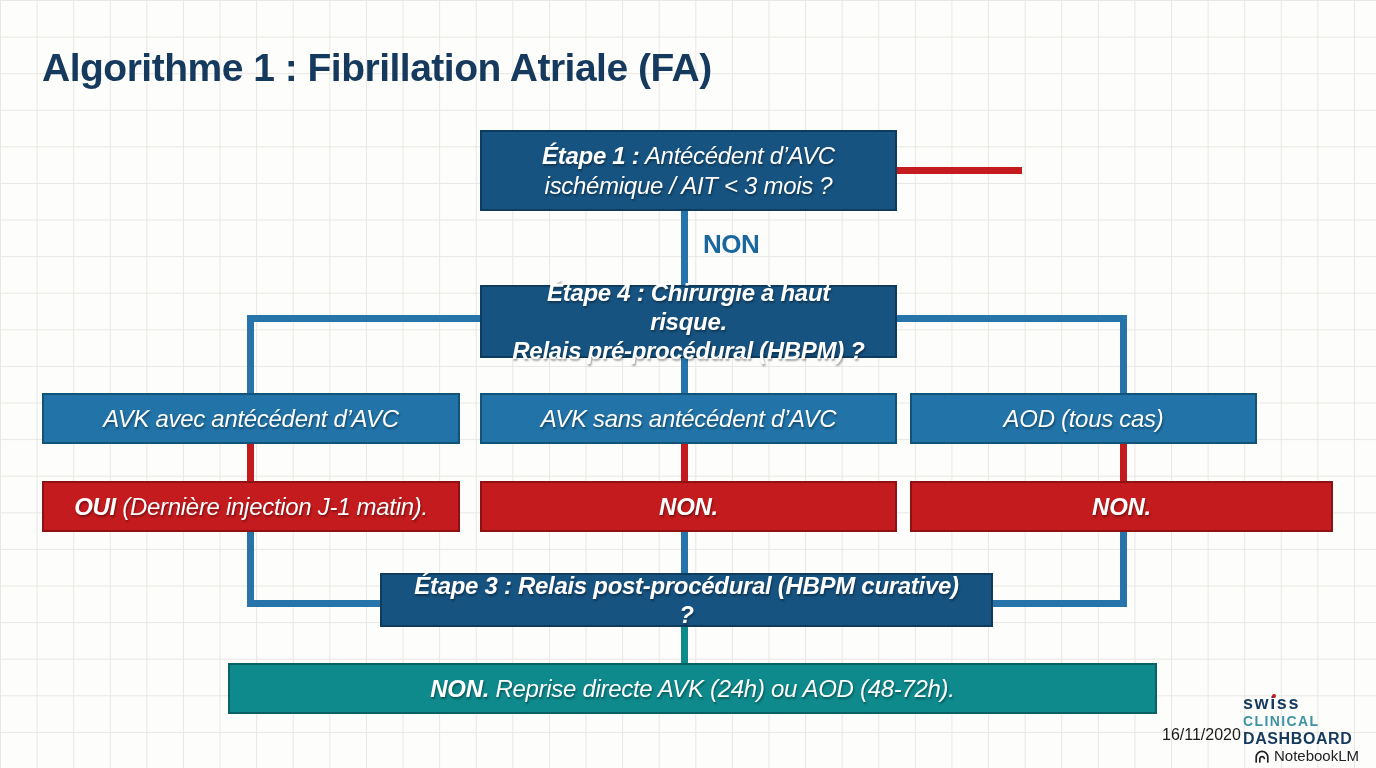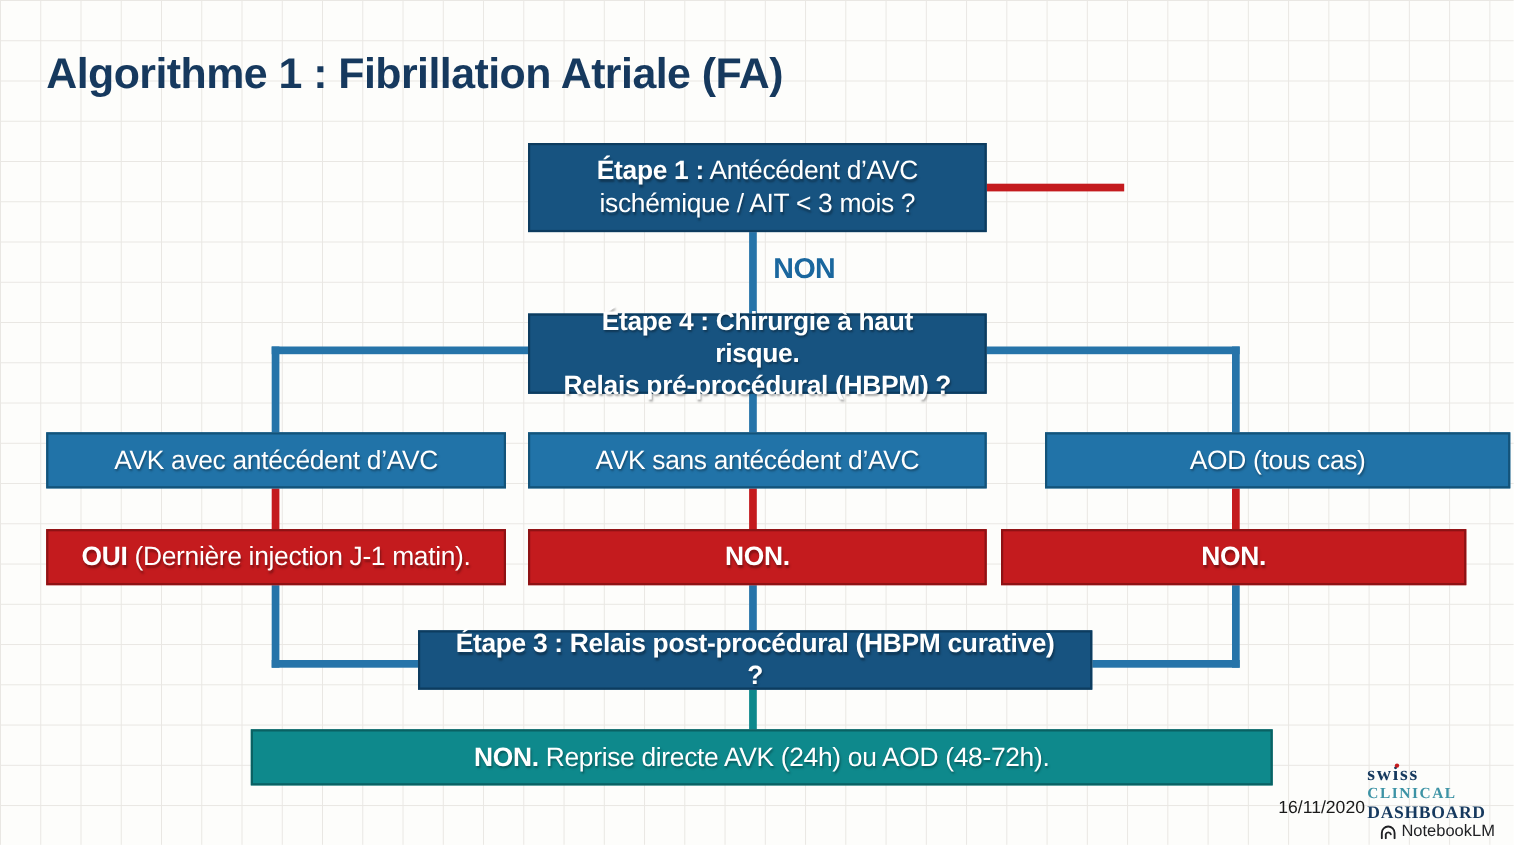--- a/index.html
+++ b/index.html
@@ -17,21 +17,21 @@
   .title{
     position:absolute;left:42px;top:46px;
     font-size:39px;font-weight:800;color:#16395e;
     letter-spacing:-0.5px;
   }
   .box{
     position:absolute;display:flex;align-items:center;justify-content:center;
     text-align:center;color:#ffffff;letter-spacing:-0.3px;
     box-sizing:border-box;line-height:1.22;
   }
-  .box .btxt{width:100%;padding:0 24px;text-shadow:1px 2px 2px rgba(0,0,0,0.35);}
+  .box .btxt{width:100%;padding:0 24px;text-shadow:1px 2px 2px rgba(0,0,0,0.35);font-style:italic;}
   .b{font-weight:700;}
   .dark{background:#175380;border:2px solid #0d3c5f;}
   .mid{background:#2173a8;border:2px solid #135379;}
   .redbox{background:#c41b1e;border:2px solid #8e1214;}
   .tealbox{background:#0e898c;border:2px solid #0a6163;}
   .fs24{font-size:24px;}
   .fs25{font-size:24px;}
   .conn{position:absolute;}
   .cblue{background:#2674a9;}
   .cred{background:#c41b1e;}
@@ -40,21 +40,20 @@
     position:absolute;left:703px;top:229px;
     font-size:26px;font-weight:700;color:#1a679e;letter-spacing:-0.5px;
   }
   .date{
     position:absolute;left:1162px;top:726px;
     font-size:16px;color:#1a1a1a;
   }
   .logo{
     position:absolute;left:1243px;top:694px;width:130px;
     line-height:1.02;
-    font-family:Liberation Serif, serif;
   }
   .logo .l1{font-size:18px;font-weight:800;color:#16395e;letter-spacing:1.6px;position:relative;display:inline-block;}
   .logo .l2{font-size:14px;font-weight:800;color:#3d93a5;letter-spacing:1.4px;margin-top:2px;}
   .logo .l3{font-size:16px;font-weight:800;color:#16395e;letter-spacing:0.6px;margin-top:2px;}
   .i-red{position:relative;}
   .i-red::after{
     content:'';position:absolute;left:50%;top:1px;transform:translateX(-50%);
     width:4px;height:4px;border-radius:50%;background:#c41b1e;
   }
   .watermark{
@@ -97,21 +96,21 @@
   <div class="box dark fs24" style="left:480px;top:285px;width:417px;height:73px;">
     <div class="btxt"><span class="b">Étape 4 : Chirurgie à haut risque.</span><br><span class="b">Relais pré-procédural (HBPM) ?</span></div>
   </div>
 
   <div class="box mid fs24" style="left:42px;top:393px;width:418px;height:51px;">
     <div class="btxt">AVK avec antécédent d’AVC</div>
   </div>
   <div class="box mid fs24" style="left:480px;top:393px;width:417px;height:51px;">
     <div class="btxt">AVK sans antécédent d’AVC</div>
   </div>
-  <div class="box mid fs24" style="left:950px;top:393px;width:423px;height:51px;">
+  <div class="box mid fs24" style="left:910px;top:393px;width:347px;height:51px;">
     <div class="btxt">AOD (tous cas)</div>
   </div>
 
   <div class="box redbox fs24" style="left:42px;top:481px;width:418px;height:51px;">
     <div class="btxt"><span class="b">OUI</span><span> (Dernière injection J-1 matin).</span></div>
   </div>
   <div class="box redbox fs24" style="left:480px;top:481px;width:417px;height:51px;">
     <div class="btxt"><span class="b">NON.</span><span></span></div>
   </div>
   <div class="box redbox fs24" style="left:910px;top:481px;width:423px;height:51px;">

